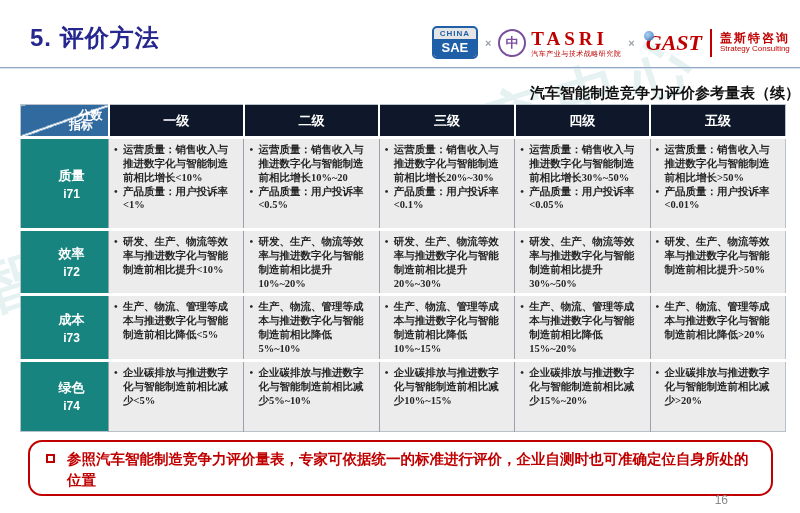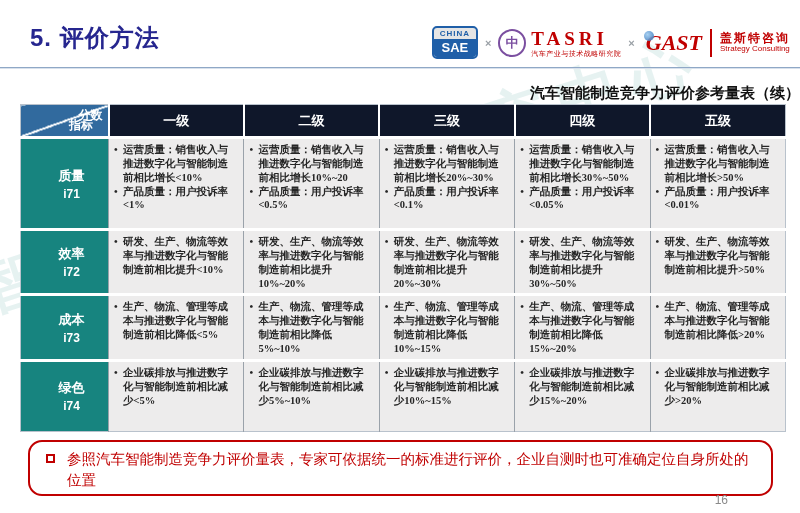--- a/index.html
+++ b/index.html
@@ -98,21 +98,21 @@
   
   .callout {
     position:absolute; left:28px; top:440px; width:745px; height:56px;
     border:2px solid #C00000; border-radius:14px; background:#fff;
     display:flex; align-items:flex-start; padding:7px 14px 0 16px;
   }
   .callout-square {
     width:9px; height:9px; border:2px solid #C00000; margin:5px 12px 0 0; flex:none;
   }
   .callout-text {
-    color:#C00000; font-weight:normal; font-size:14.5px; line-height:1.45;
+    color:#C00000; font-weight:bold; font-size:14.5px; line-height:1.45;
   }
   .page-number { position:absolute; right:72px; bottom:6px; color:#8a8a8a; font-size:12px; }
 
   
   .watermark {
     position:absolute; left:-20px; top:250px; width:1000px;
     transform:rotate(-18deg); transform-origin:left center;
     font-size:62px; font-weight:bold; letter-spacing:14px; white-space:nowrap;
     color:#17847F; opacity:0.10; pointer-events:none;
   }

